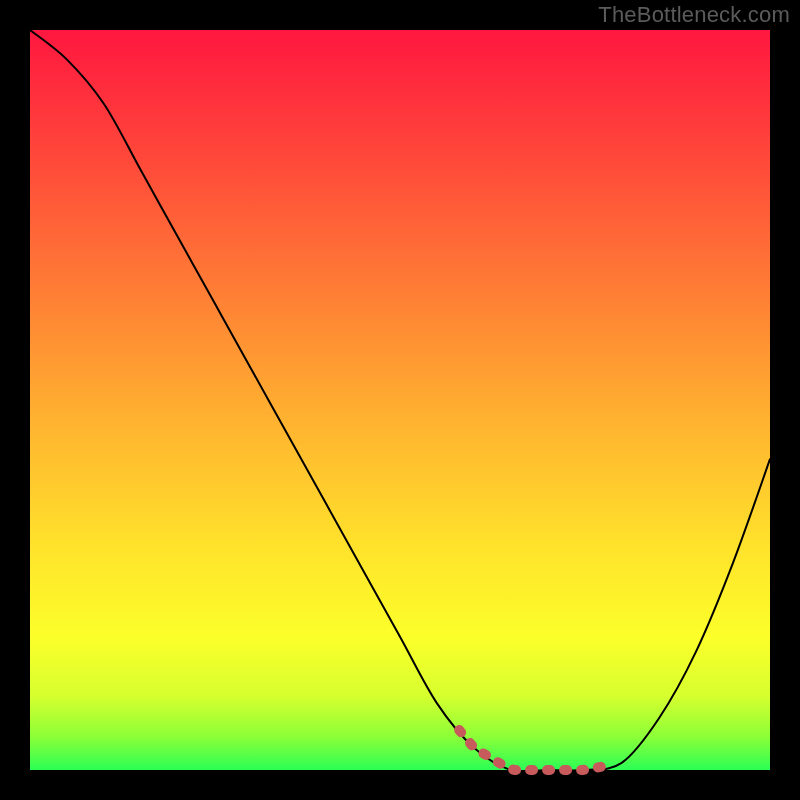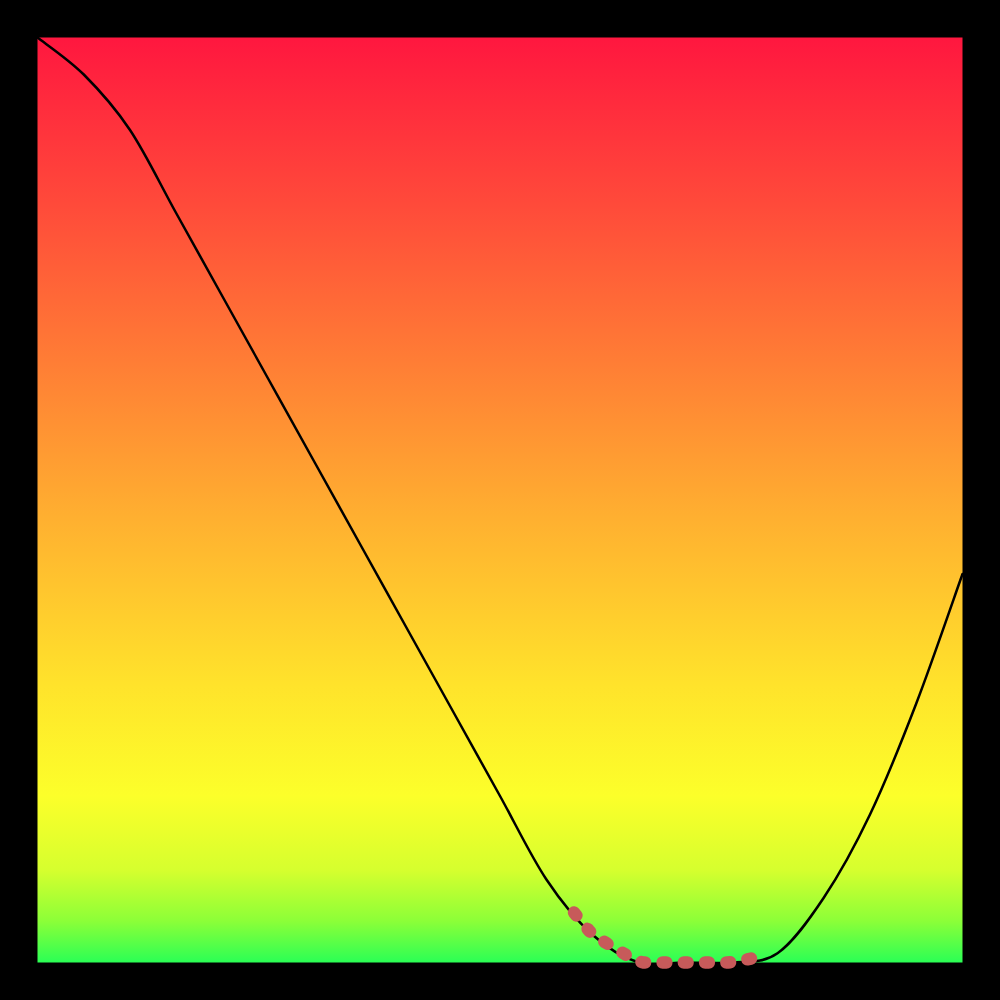--- a/index.html
+++ b/index.html
@@ -30,20 +30,21 @@
     position: absolute;
     top: 0;
     left: 0;
     display: block;
   }
 </style>
 </head>
 <body>
 
 <div class="stage">
+  <div class="watermark">TheBottleneck.com</div>
 
   <svg id="chart-svg" width="800" height="800" viewBox="0 0 800 800">
     <defs>
       <linearGradient id="heat" x1="0" y1="0" x2="0" y2="1">
           <stop offset="0%" stop-color="#ff173f"></stop>
           <stop offset="18%" stop-color="#ff4a3a"></stop>
           <stop offset="35%" stop-color="#ff7d35"></stop>
           <stop offset="52%" stop-color="#ffb030"></stop>
           <stop offset="70%" stop-color="#ffe32b"></stop>
           <stop offset="82%" stop-color="#fcff2a"></stop>

